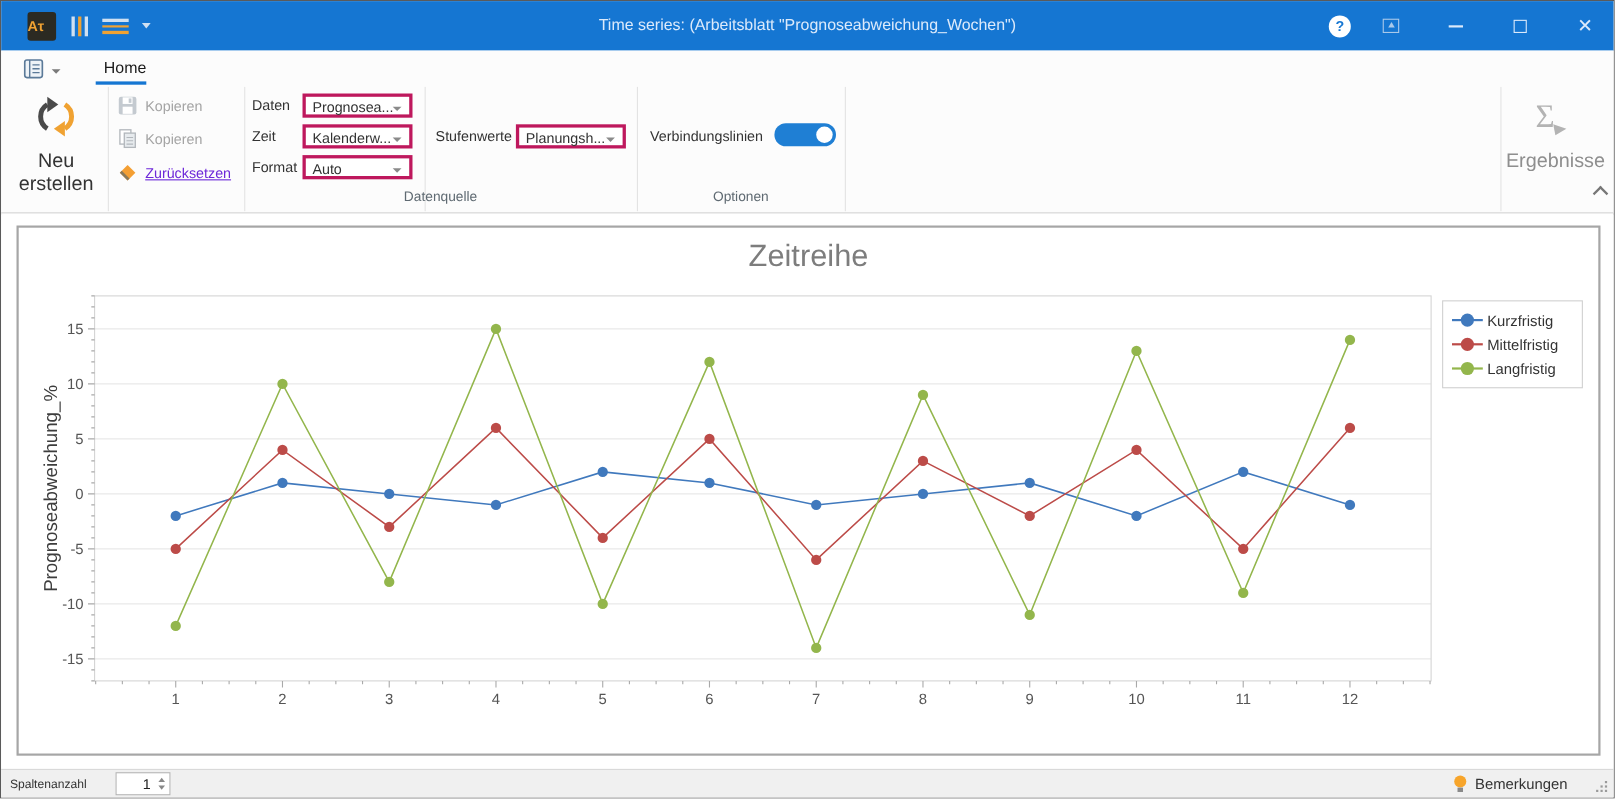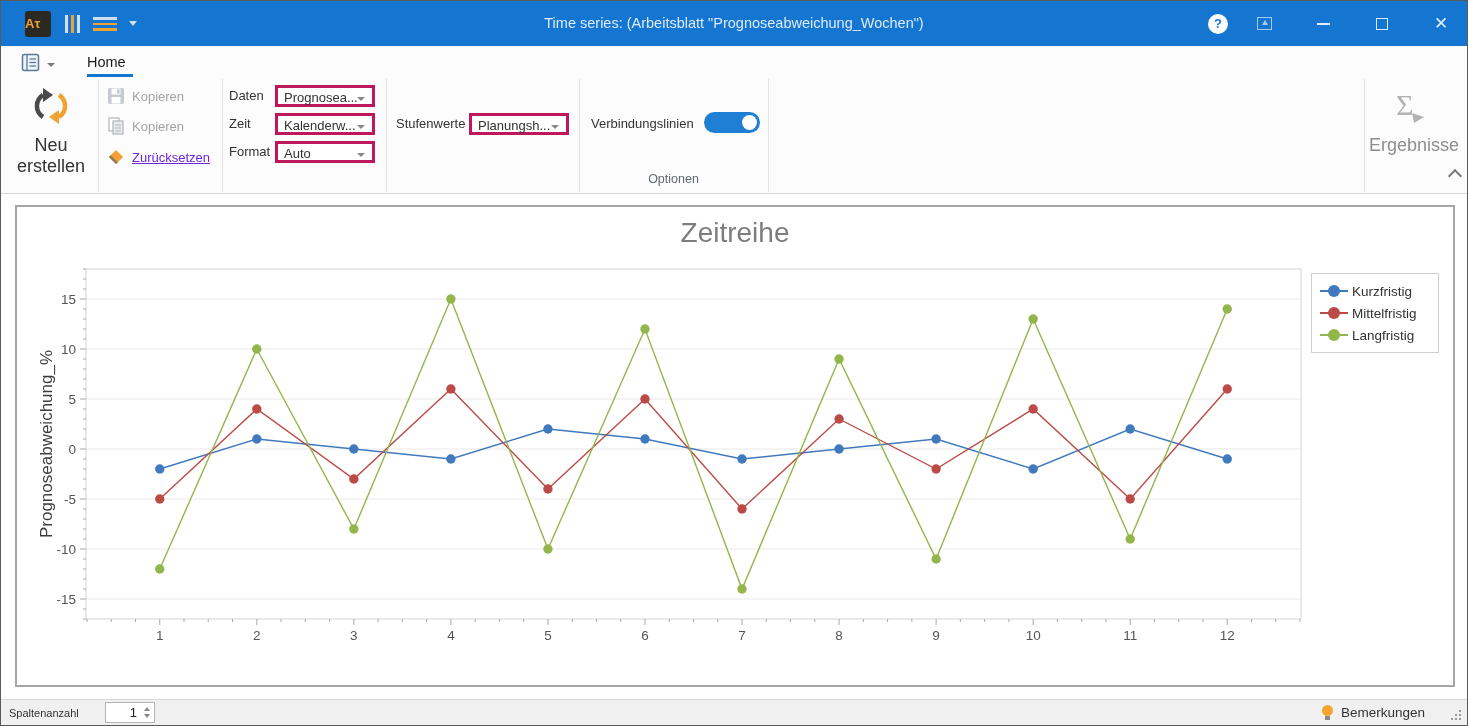--- a/index.html
+++ b/index.html
@@ -20,21 +20,21 @@
   .float-ic { width:15px; height:13px; border:1.5px solid #a9c9ea; position:relative; }
   .float-ic::after { content:""; position:absolute; left:4.5px; top:2px; border-left:3px solid transparent; border-right:3px solid transparent; border-bottom:5px solid #a9c9ea; }
   .min-ic { width:13px; height:2px; background:#dceafb; }
   .max-ic { width:12px; height:12px; border:1.5px solid #dceafb; }
   .close-ic { font-size:17px; color:#dceafb; line-height:17px; }
 
   
   .ribbon { position:absolute; left:0; top:45px; width:100%; height:148px; background:#fcfcfc; border-bottom:1px solid #d5d5d5; }
   .filemenu { position:absolute; left:20px; top:7px; width:38px; height:24px; cursor:pointer; }
   .filemenu .fm-caret { position:absolute; left:26px; top:10px; border-left:4px solid transparent; border-right:4px solid transparent; border-top:4.5px solid #7a7a7a; }
-  .home-tab { position:absolute; left:86px; top:6px; width:46px; text-align:left; font-size:14.5px; color:#1a1a1a; padding-top:2px; }
+  .home-tab { position:absolute; left:86px; top:6px; width:46px; text-align:right; font-size:14.5px; color:#1a1a1a; padding-top:2px; }
   .home-underline { position:absolute; left:86px; top:28px; width:46px; height:3px; background:#1576d2; }
   .rsep { position:absolute; top:33px; height:113px; width:1px; background:#e3e3e3; }
   .grouplabel { position:absolute; top:126px; height:16px; text-align:center; font-size:12.5px; color:#5f6a72; }
   .bigbtn { position:absolute; top:33px; width:88px; height:112px; text-align:center; cursor:pointer; }
   .bigbtn .blabel { margin-top:4px; font-size:18px; color:#333; }
   .smallbtn { position:absolute; left:106px; height:24px; display:flex; align-items:center; gap:7px; font-size:13px; cursor:pointer; }
   .smallbtn.disabled { color:#a4a4a4; }
   .smallbtn.enabled { color:#6d28d9;text-decoration:underline; }
   .fieldrow { position:absolute; height:22px; font-size:13px; color:#333; }
   .flabel { position:absolute; top:3px; left:0; }
@@ -186,20 +186,21 @@
     </div>
     <div class="rsep" style="left:385px"></div>
 
     <div class="fieldrow" style="left:395px; top:67px; width:180px">
       <span class="flabel">Stufenwerte</span>
       <div class="combo" style="left:73px">
         <span>Planungsh...</span>
         <span class="caret"></span>
       </div>
     </div>
+    <div class="grouplabel" style="left:221px; width:357px">Datenquelle</div>
     <div class="rsep" style="left:578px"></div>
 
     <div class="fieldrow" style="left:590px; top:66px; width:180px">
       <span class="flabel" style="top:4px">Verbindungslinien</span>
       <div class="toggle" style="left:113px">
         <div class="knob"></div>
       </div>
     </div>
     <div class="grouplabel" style="left:578px; width:189px">Optionen</div>
     <div class="rsep" style="left:767px"></div>

